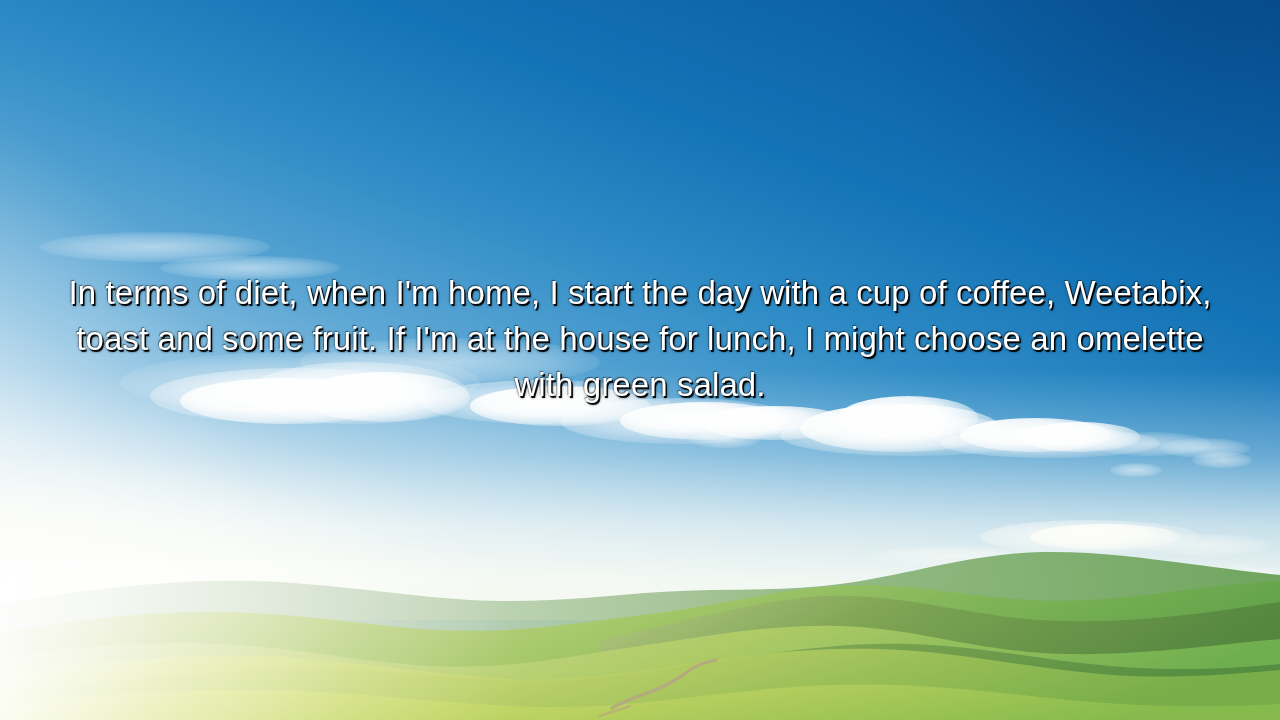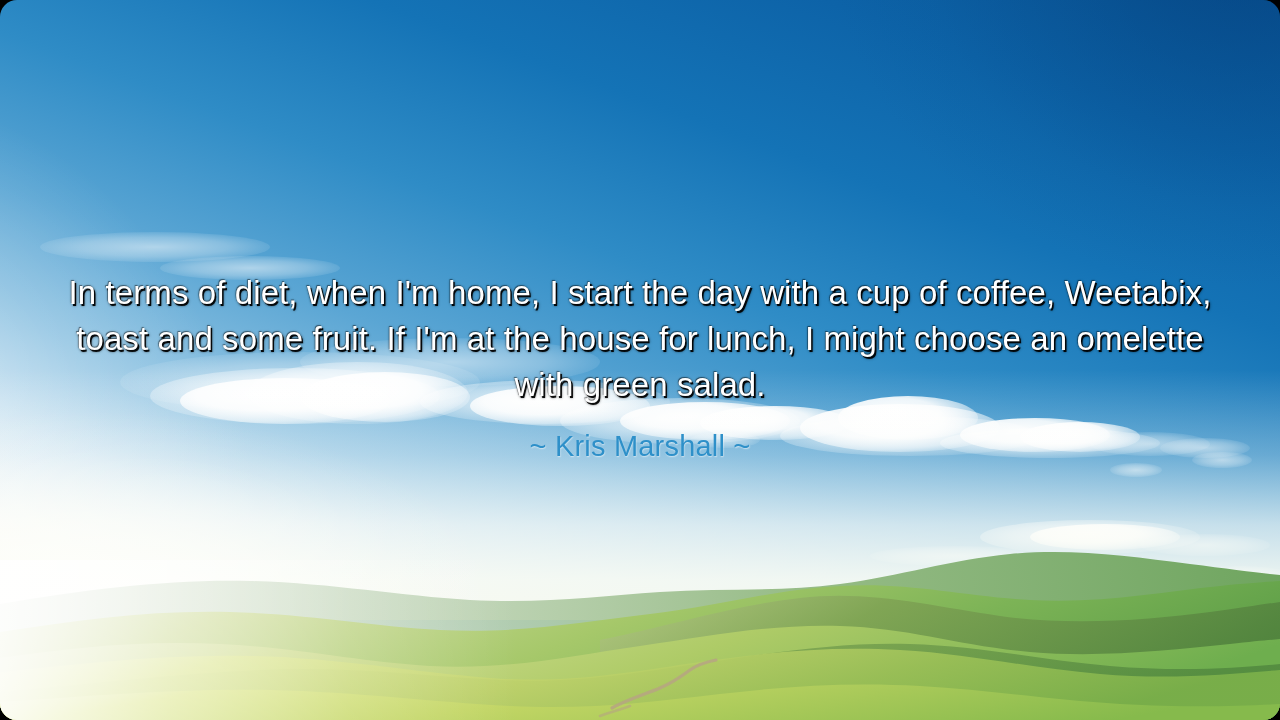--- a/index.html
+++ b/index.html
@@ -9,21 +9,20 @@
     width:1280px; height:720px;
     overflow:hidden;
     background:#000;
     font-family:"Liberation Sans", sans-serif;
   }
 
   #stage {
     position:relative;
     width:1280px; height:720px;
     overflow:hidden;
-    border-radius:17px;
   }
 
   
   .sky {
     position:absolute; left:0; top:0; width:1280px; height:720px;
     background:
       linear-gradient(200deg,
         #0a5699 0%,
         #0d63a8 14%,
         #1473b6 28%,
@@ -274,16 +273,15 @@
       <path d="M612,708 C626,700 646,694 660,688 C674,682 682,676 690,670
                C697,665 706,662 716,660" fill="none" stroke="#b6a482" stroke-width="3.2" stroke-linecap="round" opacity="0.85"></path>
       <path d="M600,716 C610,712 620,710 630,706" fill="none" stroke="#b6a482" stroke-width="2.6" stroke-linecap="round" opacity="0.6"></path>
 
       <rect x="0" y="560" width="760" height="160" fill="url(#leftFade)"></rect>
     </svg>
   </div>
 
   <div class="quote-wrap">
     <div class="quote-text">In terms of diet, when I'm home, I start the day with a cup of coffee, Weetabix, toast and some fruit. If I'm at the house for lunch, I might choose an omelette with green salad.</div>
-    <div class="author">~ Kris Marshall ~</div>
   </div>
 
 </div>
 
 </body></html>

